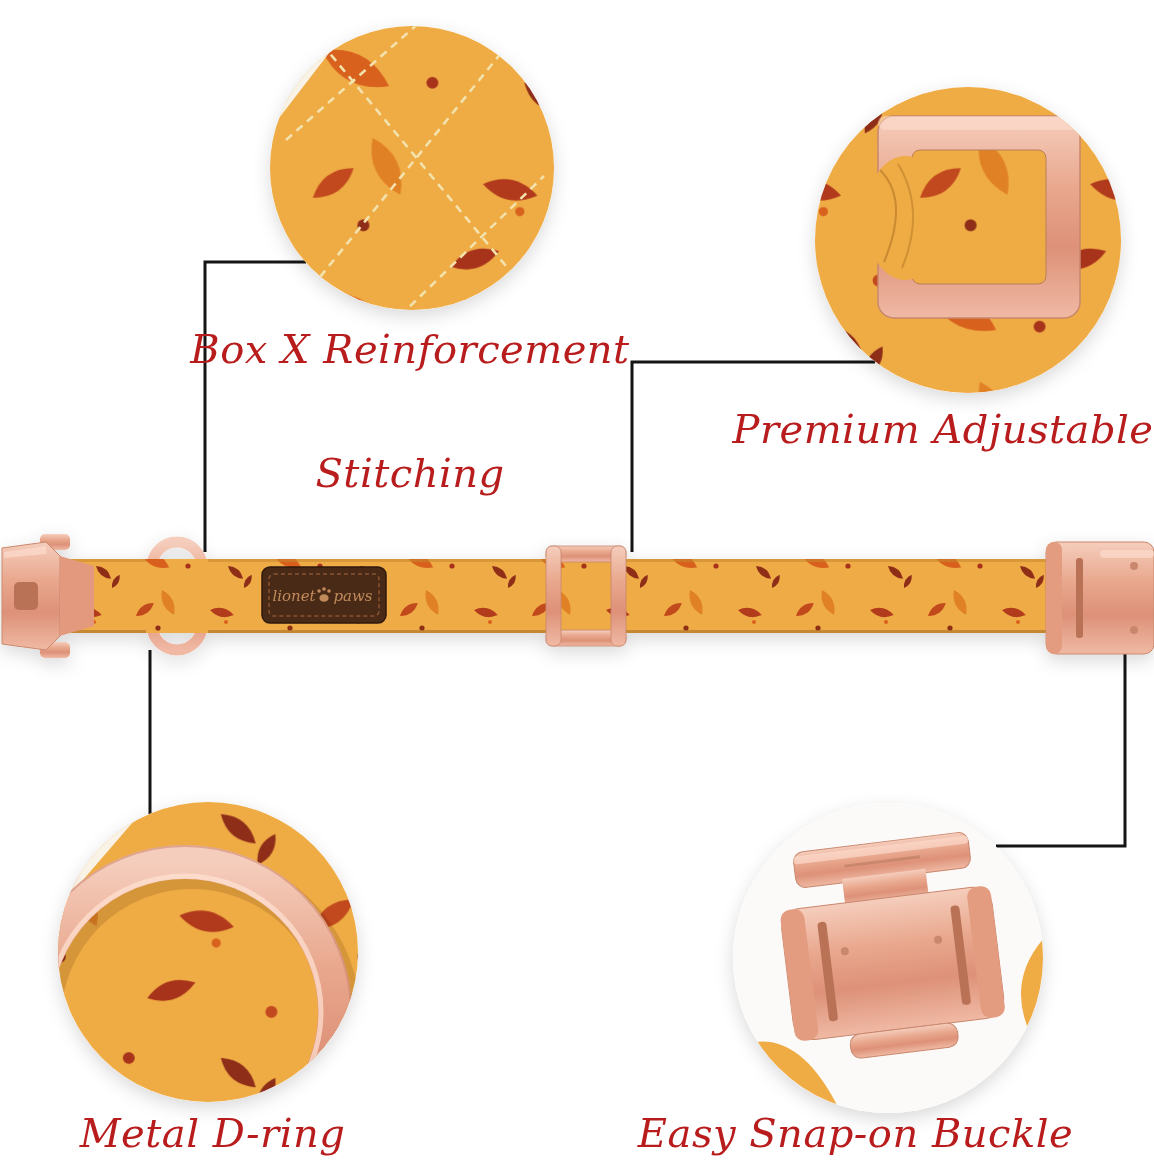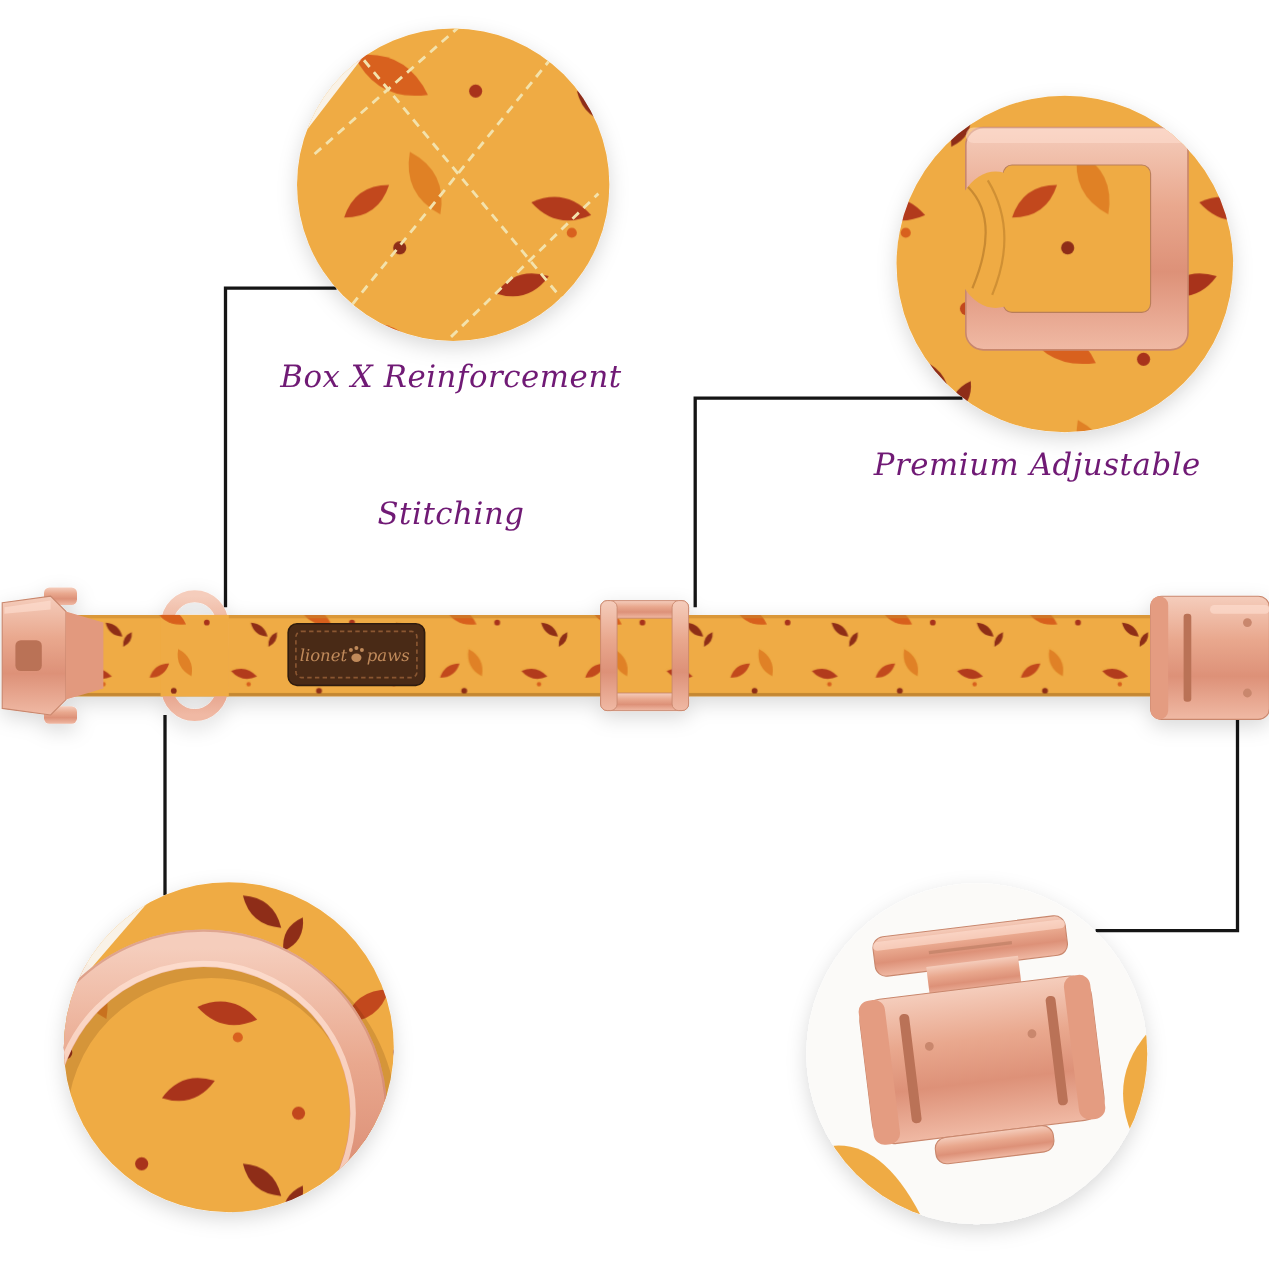--- a/index.html
+++ b/index.html
@@ -1,19 +1,19 @@
 <!DOCTYPE html>
 <html><head>
 <meta charset="utf-8">
 <style>
   html,body{margin:0;padding:0;background:#fff;}
   .stage{position:relative;width:1154px;height:1169px;background:#fff;overflow:hidden;
          font-family:"DejaVu Serif",serif;}
   .stage svg{position:absolute;left:0;top:0;}
-  .label{position:absolute;font-style:italic;font-size:28px;color:#701a75;
+  .label{position:absolute;font-style:italic;font-size:40px;color:#b91c1c;
          text-align:center;white-space:nowrap;letter-spacing:0.5px;}
 </style>
 </head>
 <body>
 
 <div class="stage">
 
 <svg width="1154" height="1169" viewBox="0 0 1154 1169">
   <defs>
     <path id="lf" d="M0 0 Q11 -8 22 0 Q11 8 0 0 Z"></path>
@@ -181,14 +181,16 @@
       </g>
     </g>
   </g>
 </svg>
 
 <div class="label" style="left:150px;top:326px;width:520px;">Box X Reinforcement</div>
 <div class="label" style="left:150px;top:402px;width:520px;margin-top:48px;">Stitching</div>
 
 <div class="label" style="left:732px;top:406px;width:422px;">Premium Adjustable</div>
 
+<div class="label" style="left:55px;top:1110px;width:315px;">Metal D-ring</div>
+<div class="label" style="left:618px;top:1110px;width:475px;">Easy Snap-on Buckle</div>
 
 </div>
 
 </body></html>

